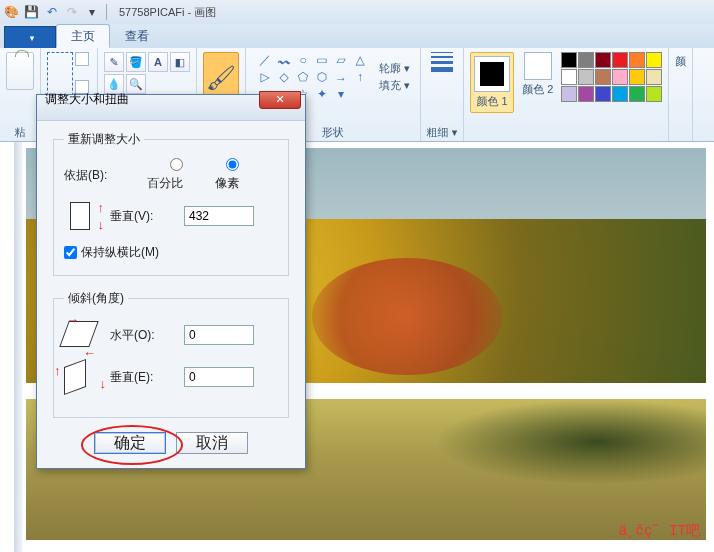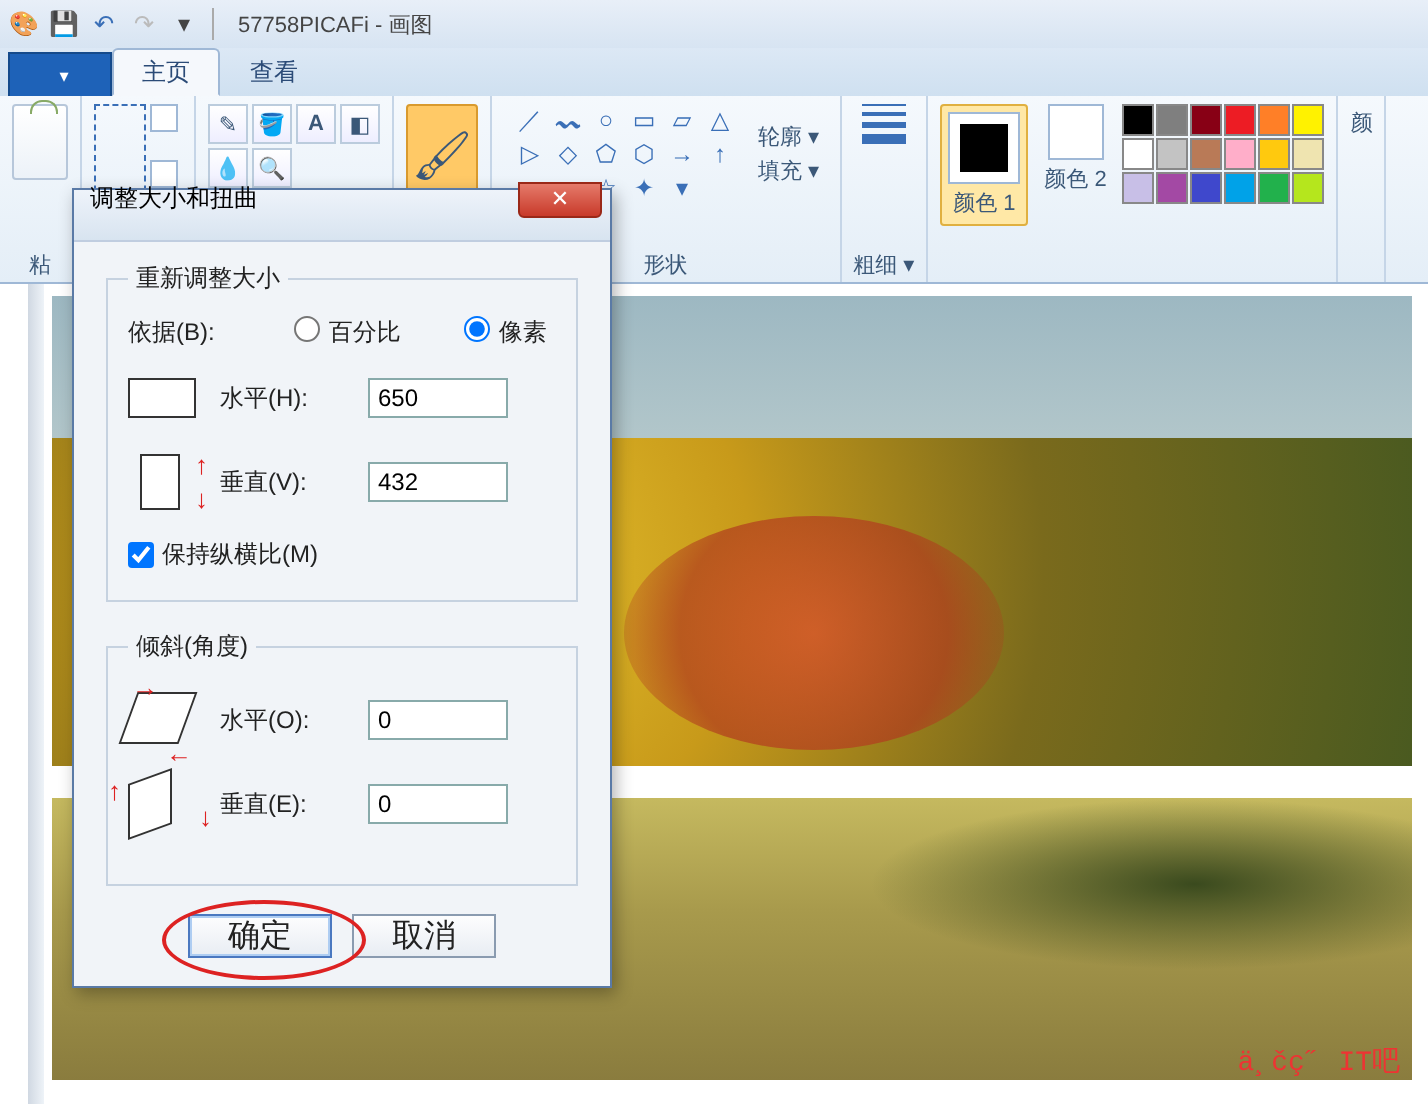--- a/index.html
+++ b/index.html
@@ -63,21 +63,21 @@
 .wm { position:absolute; right:6px; bottom:0; font-size:14px; color:#e33; font-family: Liberation Mono, monospace; }
 
 
 .dialog { position:absolute; left:36px; top:94px; width:270px; background:#f1f4f8; border:1px solid #5a7aa6; box-shadow: 2px 3px 8px rgba(0,0,0,.3); }
 .dlg-title { height:26px; background: linear-gradient(#eef3fa,#d8e4f0); display:flex; align-items:center; justify-content:space-between; padding:0 0 16px 8px; font-size:12px; color:#000; border-bottom:1px solid #c0cde0; }
 .dlg-close { width:42px; height:18px; background: linear-gradient(#e57a6a,#c83a2a); border:1px solid #9a2818; border-radius:0 0 3px 3px; color:#fff; display:flex; align-items:center; justify-content:center; font-size:11px; margin-right:4px; }
 .dlg-body { padding: 10px 16px 14px; font-size:12px; color:#222; }
 fieldset { border:1px solid #c6d2e0; padding:8px 10px 12px; margin-bottom:14px; }
 legend { font-size:12px; padding:0 4px; }
 .radios { display:flex; gap:32px; margin: 2px 0 10px 30px; align-items:center; }
-.radios label { display:flex; align-items:flex-start; gap:4px; }
+.radios label { display:flex; align-items:flex-end; gap:4px;flex-direction:column; }
 .frow { display:flex; align-items:center; gap:12px; margin-bottom:14px; }
 .ricon { width:34px; height:28px; position:relative; }
 .rect-ico { border:1px solid #333; background:#fff; }
 .rect-ico.h { width:34px; height:20px; margin-top:4px; }
 .rect-ico.v { width:20px; height:28px; margin-left:6px; }
 .arr { position:absolute; font-size:13px; color:#d22; }
 .flabel { width:62px; }
 .fval { width:70px; height:20px; border:1px solid #8aa; background:#fff; font-size:12px; padding:1px 4px; }
 .marked { position:relative; }
 .marked::after { content:""; position:absolute; border:2px solid #d22; border-radius:50%; left:-12px; top:-6px; width:94px; height:30px; }
@@ -244,27 +244,20 @@
             <input type="radio" name="by" style=""> 
             <span>百分比</span>
           </label>
         <label>
             <input type="radio" name="by" checked="" style=""> 
             <span>像素</span>
           </label>
       </div>
       <div class="frow">
         <div class="ricon">
-          <div class="rect-ico h"></div>
-        </div>
-        <div class="flabel">水平(H):</div>
-        <input class="fval marked" value="650" style="">
-      </div>
-      <div class="frow">
-        <div class="ricon">
           <div class="rect-ico v"></div>
             <span class="arr" style="right:-6px;top:-2px">↑</span>
             <span class="arr" style="right:-6px;bottom:-2px">↓</span>
         </div>
         <div class="flabel">垂直(V):</div>
         <input class="fval marked" value="432" style="">
       </div>
       <label class="chk">
           <input type="checkbox" checked="" style=""> 
           <span>保持纵横比(M)</span>

